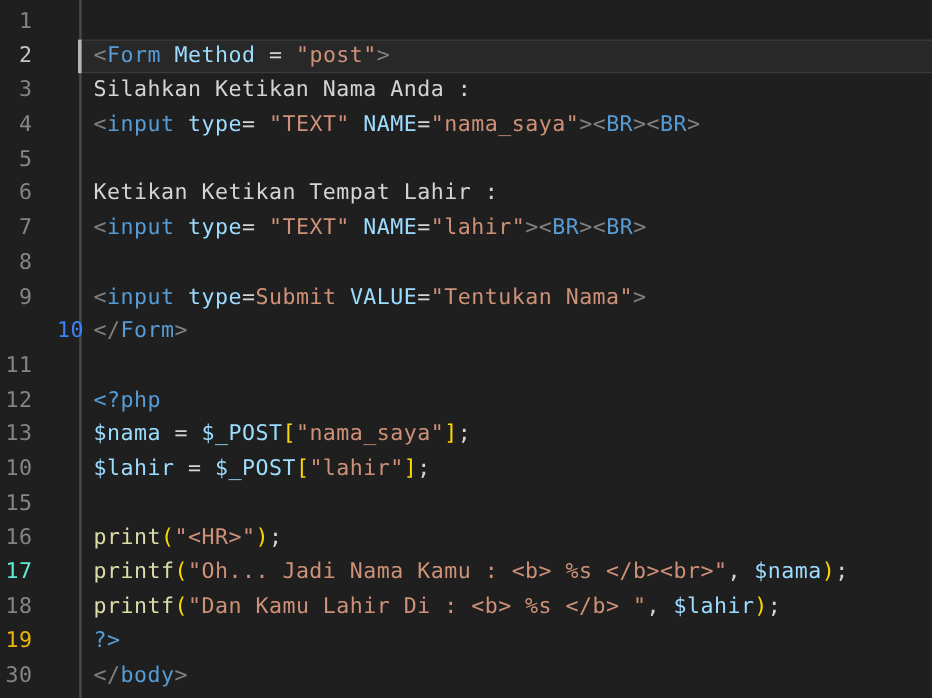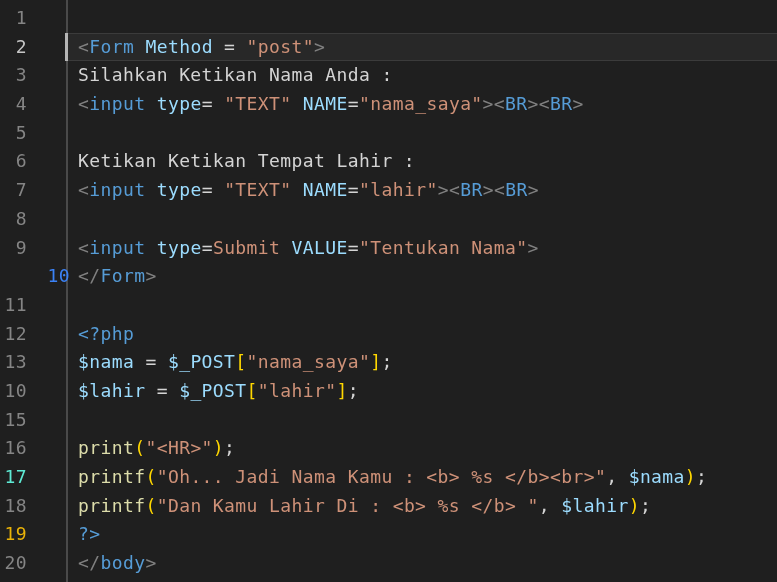--- a/index.html
+++ b/index.html
@@ -118,17 +118,17 @@
       </div>
       <div class="row">
         <div class="num" style="color: rgb(133, 133, 133);">18</div>
         <div class="code"><span class="tok" style="color: rgb(220, 220, 170);">printf</span><span class="tok" style="color: rgb(255, 215, 0);">(</span><span class="tok" style="color: rgb(206, 145, 120);">"Dan Kamu Lahir Di : &lt;b&gt; %s &lt;/b&gt; "</span><span class="tok" style="color: rgb(212, 212, 212);">, </span><span class="tok" style="color: rgb(156, 220, 254);">$lahir</span><span class="tok" style="color: rgb(255, 215, 0);">)</span><span class="tok" style="color: rgb(212, 212, 212);">;</span></div>
       </div>
       <div class="row">
         <div class="num" style="color: #eab308;">19</div>
         <div class="code"><span class="tok" style="color: rgb(86, 156, 214);">?&gt;</span></div>
       </div>
       <div class="row">
-        <div class="num" style="color: rgb(133, 133, 133);">20</div>
+        <div class="num" style="color: rgb(133, 133, 133);">30</div>
         <div class="code"><span class="tok" style="color: rgb(128, 128, 128);">&lt;/</span><span class="tok" style="color: rgb(86, 156, 214);">body</span><span class="tok" style="color: rgb(128, 128, 128);">&gt;</span></div>
       </div>
     </div>
 </div>
 
 </body></html>

